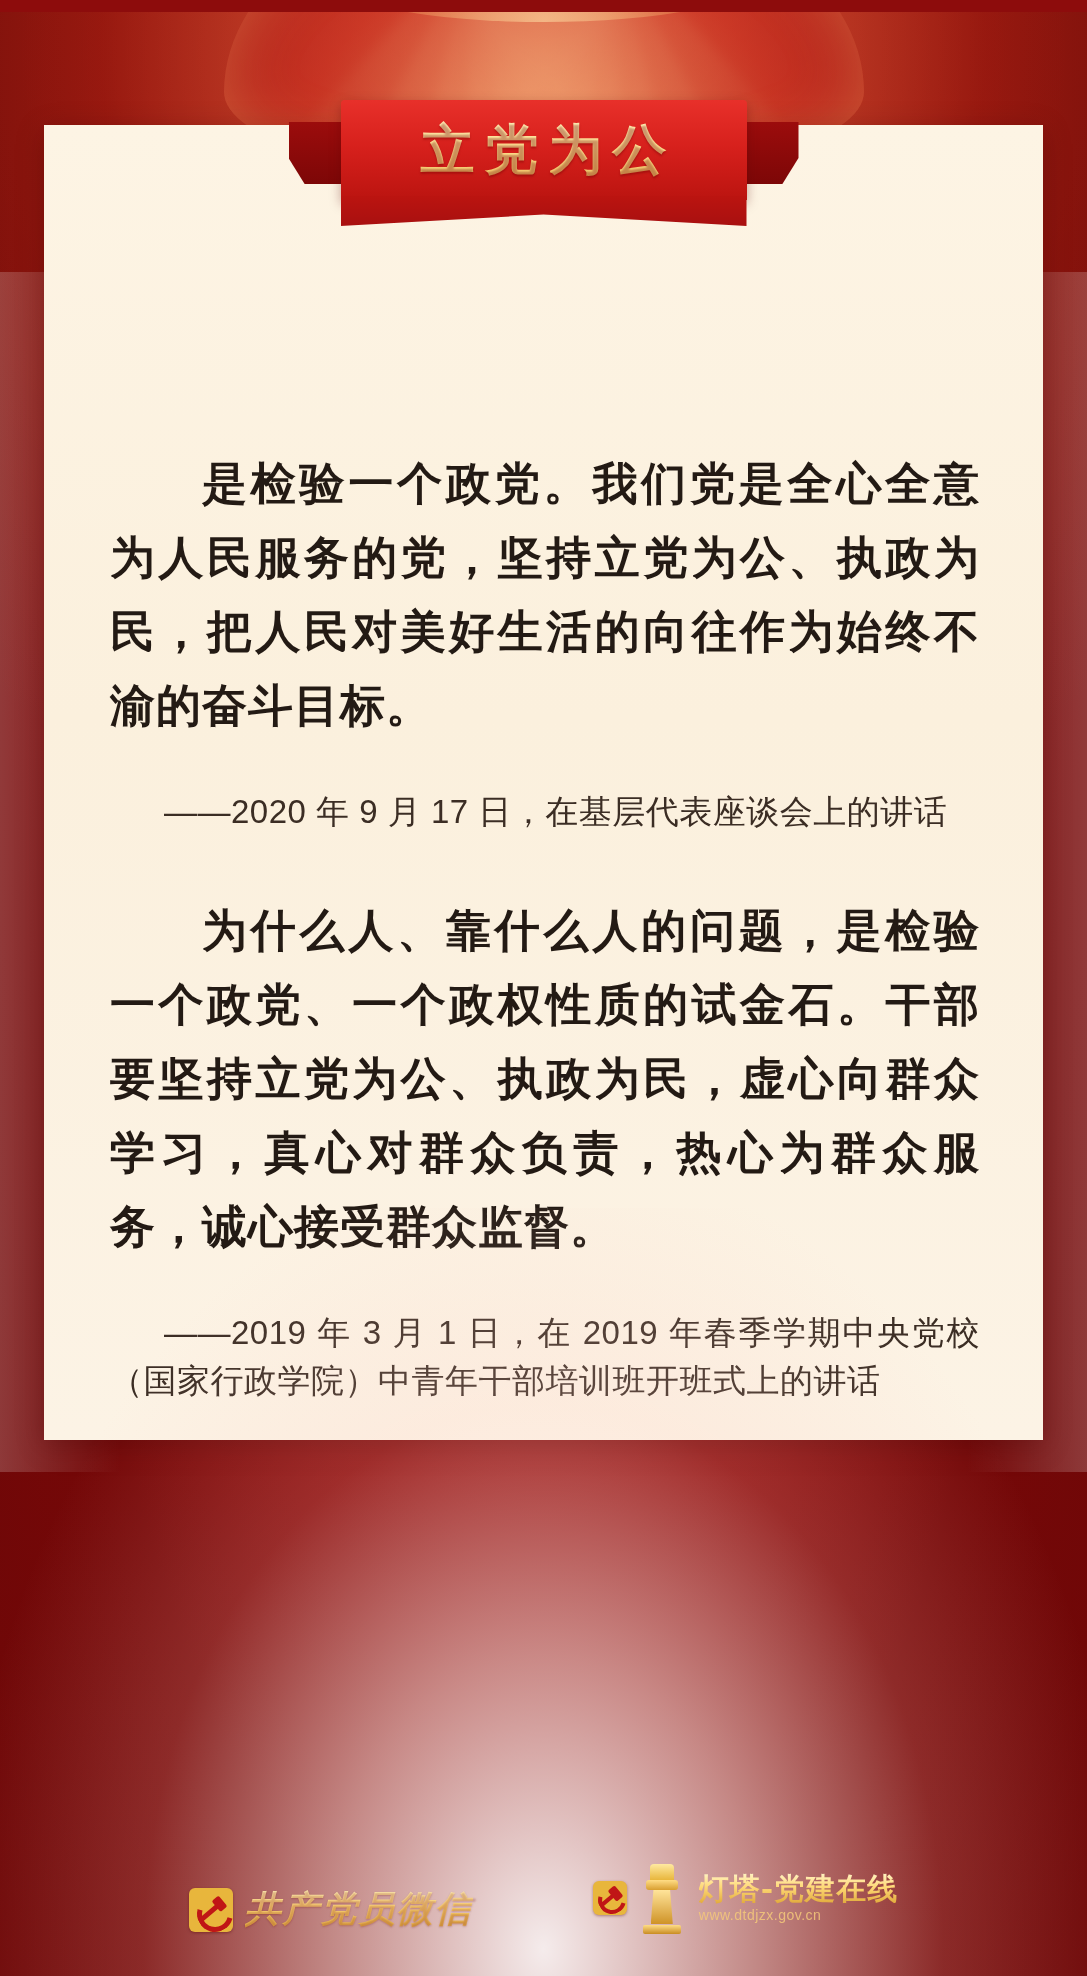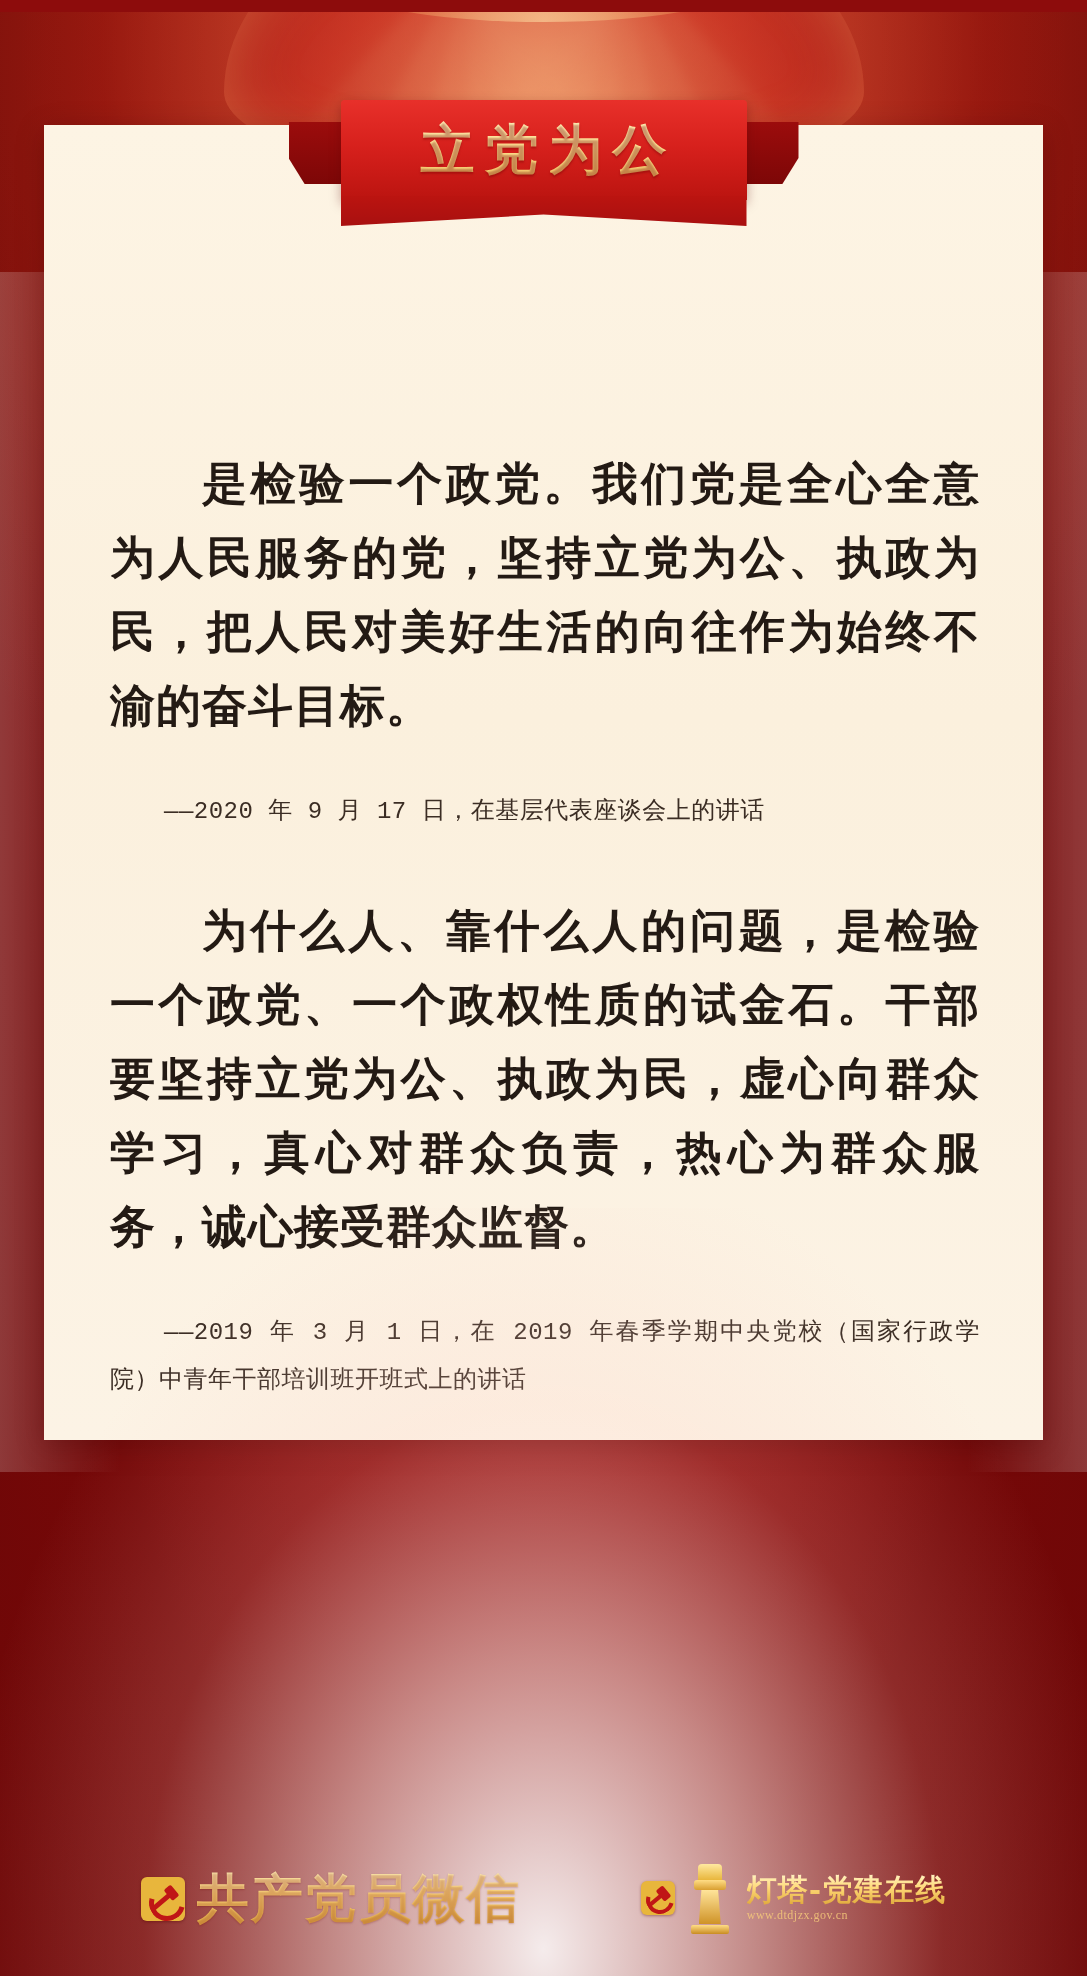--- a/index.html
+++ b/index.html
@@ -173,22 +173,22 @@
     line-height: 74px;
     font-weight: bold;
     color: #231a14;
     text-align: justify;
     text-indent: 92px;
     letter-spacing: 1px;
   }
   .quote-source {
     margin-top: 26px;
     margin-bottom: 58px;
-    font-family: Liberation Mono, monospace;
-    font-size: 24px;
+    font-family: Liberation Sans, sans-serif;
+    font-size: 33px;
     line-height: 48px;
     color: #3b2d24;
     text-align: justify;
     text-indent: 54px;
     letter-spacing: 0.5px;
   }
 
   
   .footer {
     position: absolute;
@@ -236,28 +236,29 @@
     width: 26px; height: 26px;
     border: 5px solid #c01616;
     background: transparent;
     border-radius: 50%;
     border-right-color: transparent;
     border-top-color: transparent;
     transform: rotate(-30deg);
   }
   .logo-a-text {
     font-family: "DejaVu Serif", "Liberation Serif", serif;
-    font-size: 52px;
+    font-size: 36px;
     font-weight: bold;
     letter-spacing: 2px;
     background: linear-gradient(180deg, #fff3c4 0%, #ffd977 45%, #e0a93b 100%);
     -webkit-background-clip: text;
     background-clip: text;
     -webkit-text-fill-color: transparent;
     text-shadow: 0 1px 2px rgba(110,0,0,0.25);
+    font-style: italic;
   }
 
   .tower {
     position: relative;
     width: 46px;
     height: 72px;
     margin-right: 2px;
   }
   .tower .top {
     position: absolute;
@@ -298,22 +299,22 @@
     font-weight: bold;
     letter-spacing: 1px;
     background: linear-gradient(180deg, #fff3c4 0%, #ffd977 45%, #e0a93b 100%);
     -webkit-background-clip: text;
     background-clip: text;
     text-align: right;
     -webkit-text-fill-color: transparent;
   }
   .logo-b-sub {
     margin-top: 4px;
-    font-family: Liberation Serif, serif;
-    font-size: 12px;
+    font-family: Liberation Sans, sans-serif;
+    font-size: 14px;
     letter-spacing: 0.5px;
     color: #f5c97a;
     opacity: .85;
   }
 </style>
 </head>
 <body>
 
 <div class="poster">
 

